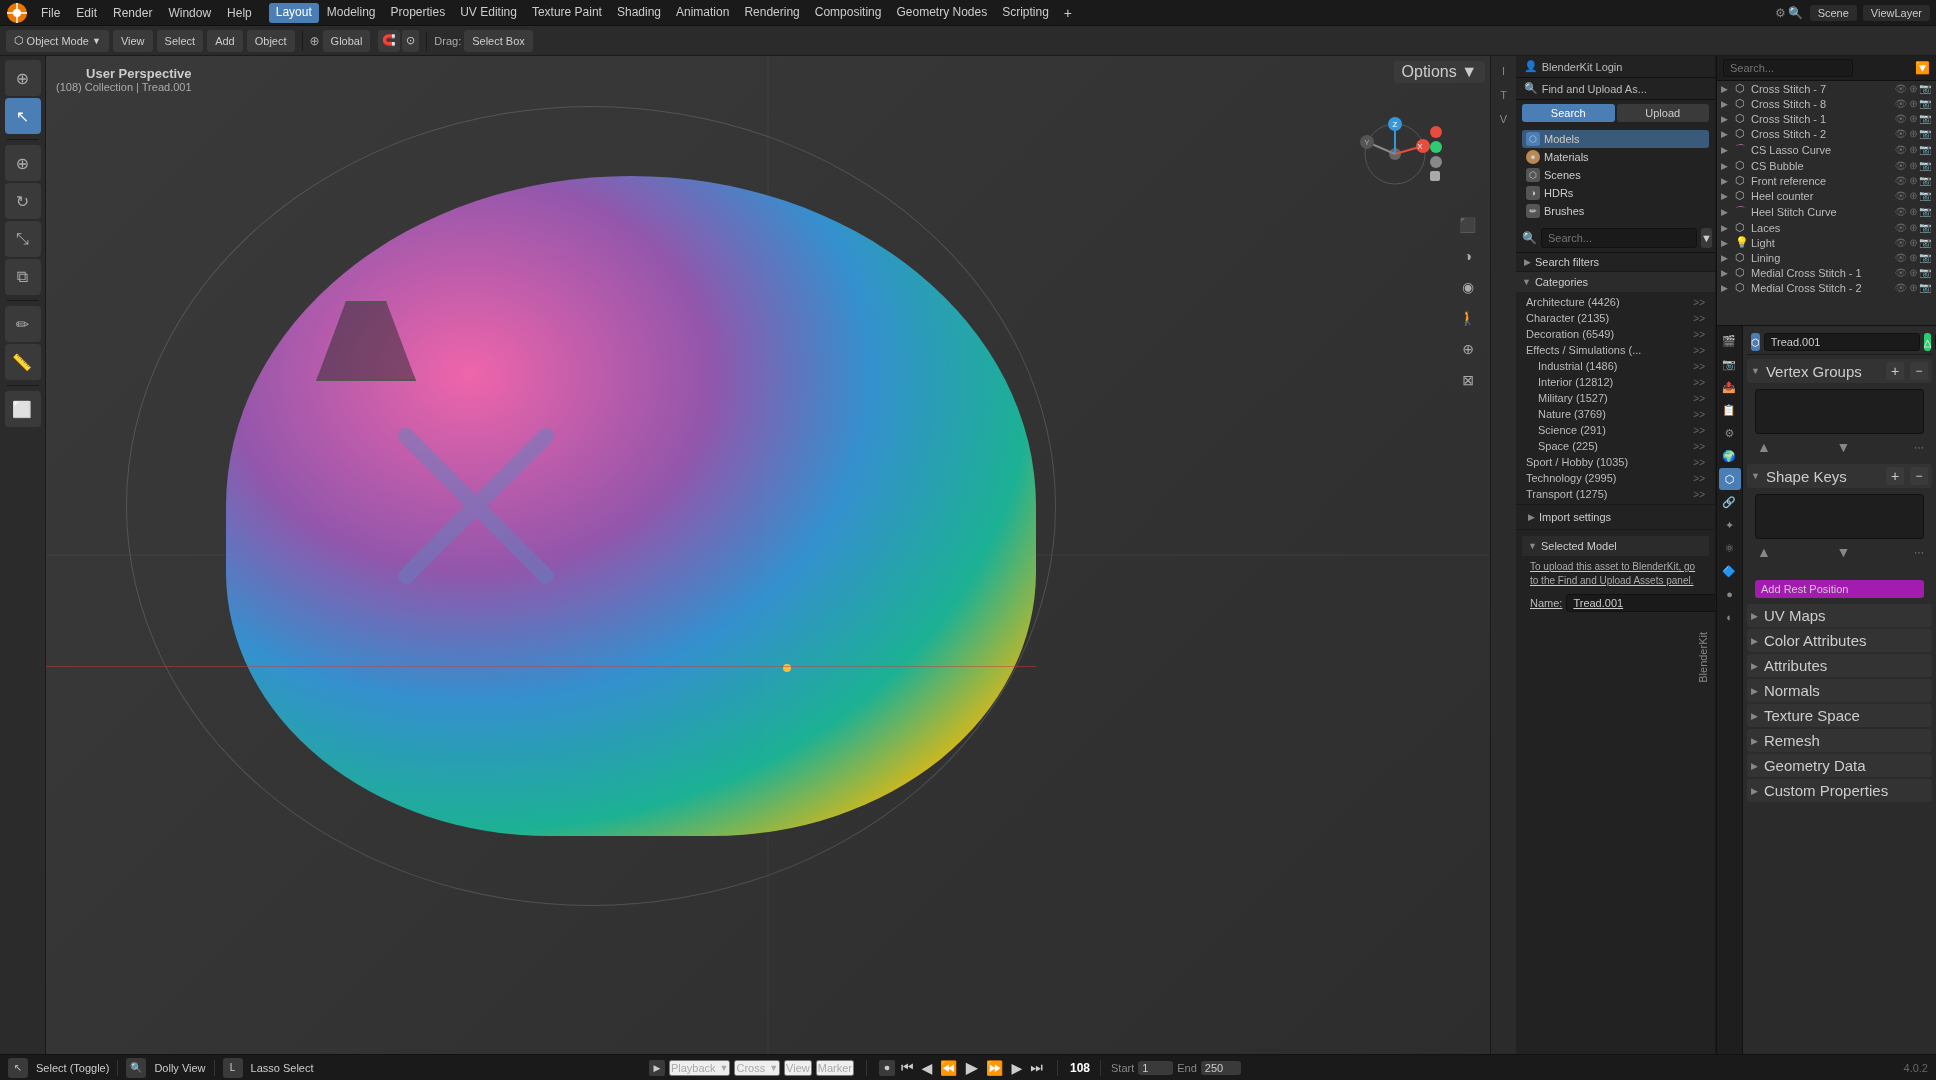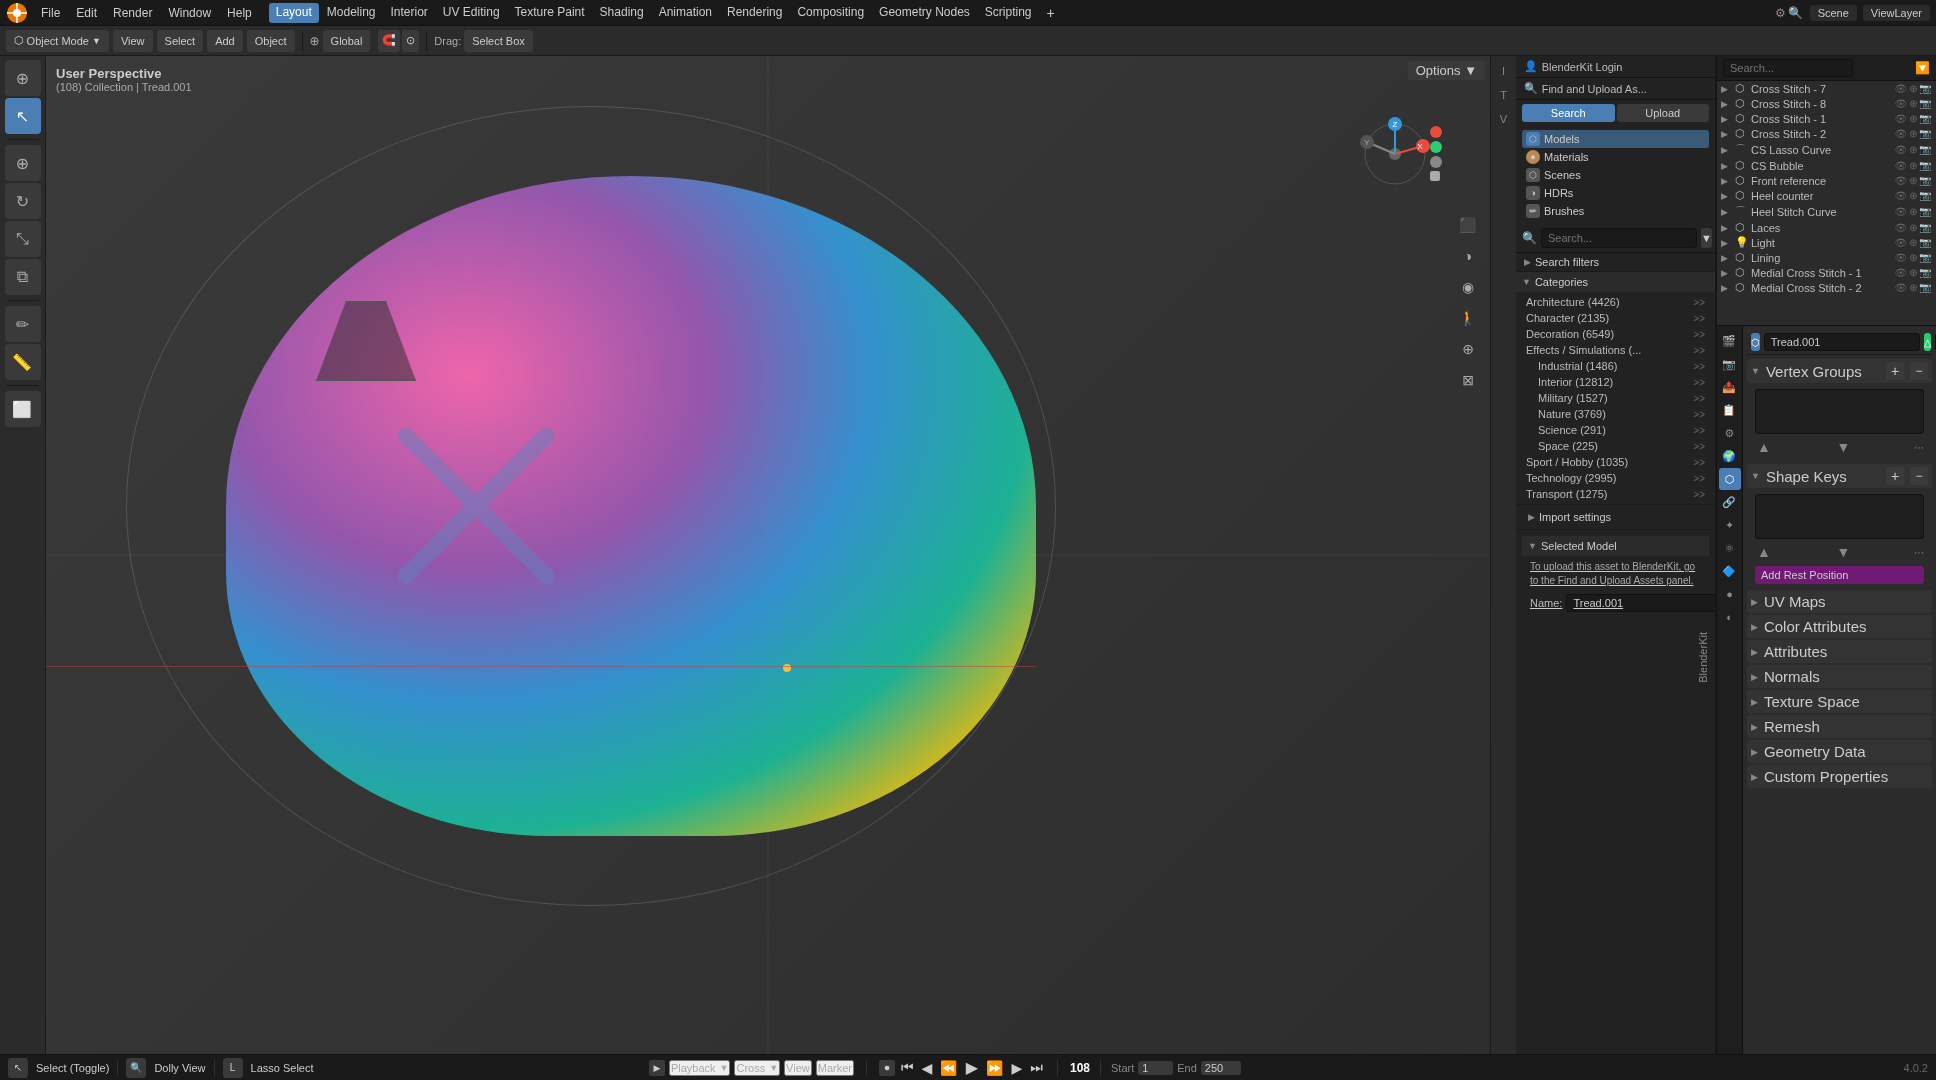--- a/index.html
+++ b/index.html
@@ -107,20 +107,21 @@
     }
     .tool-btn.active { background: #4a7eb5; color: #fff; }
     .tool-separator { width: 32px; height: 1px; background: #1a1a1a; margin: 3px 0; }
 
     
     .viewport {
       flex: 1;
       background: linear-gradient(135deg, #3a3a3a 0%, #2d2d2d 100%);
       position: relative;
       overflow: hidden;
+      text-align: right;
     }
     .viewport-info {
       position: absolute;
       top: 10px;
       left: 10px;
       color: #ccc;
       font-size: 12px;
       pointer-events: none;
     }
     .viewport-info .view-mode { font-size: 13px; font-weight: bold; }
@@ -604,21 +605,21 @@
   </div>
   <span class="menu-item">File</span>
   <span class="menu-item">Edit</span>
   <span class="menu-item">Render</span>
   <span class="menu-item">Window</span>
   <span class="menu-item">Help</span>
 
   <div style="display:flex;gap:1px;margin-left:8px;">
     <span class="menu-item active">Layout</span>
     <span class="menu-item">Modeling</span>
-    <span class="menu-item">Interior</span>
+    <span class="menu-item">Properties</span>
     <span class="menu-item">UV Editing</span>
     <span class="menu-item">Texture Paint</span>
     <span class="menu-item">Shading</span>
     <span class="menu-item">Animation</span>
     <span class="menu-item">Rendering</span>
     <span class="menu-item">Compositing</span>
     <span class="menu-item">Geometry Nodes</span>
     <span class="menu-item">Scripting</span>
     <span class="menu-item" style="font-size:14px;">+</span>
   </div>
@@ -735,21 +736,21 @@
         <div class="vp-icon">⊠</div>
       </div>
 
       <div style="position:absolute;top:70px;right:48px;display:flex;flex-direction:column;gap:3px;">
         <div class="status-dot dot-red"></div>
         <div class="status-dot dot-green"></div>
         <div class="status-dot" style="background:#888;"></div>
         <div class="status-dot" style="background:#aaa;width:10px;height:10px;border-radius:2px;"></div>
       </div>
 
-      <div style="position:absolute;top:5px;right:5px;background:#3a3a3a;padding:2px 8px;border-radius:3px;font-size:13px;color:#ccc;cursor:pointer;">Options ▼</div>
+      <div style="position:absolute;top:5px;right:5px;background:#3a3a3a;padding:2px 8px;border-radius:3px;font-size:16px;color:#ccc;cursor:pointer;">Options ▼</div>
     </div>
 
     <div class="small-icon-column">
       <button class="small-icon-btn" title="Item">I</button>
       <button class="small-icon-btn" title="Tool">T</button>
       <button class="small-icon-btn" title="View">V</button>
     </div>
 
     <div class="blenderkit-panel" style="width:200px;">
 
@@ -1094,21 +1095,21 @@
               <button class="prop-add-btn" style="font-size:12px;margin-left:2px;">−</button>
             </div>
             <div class="prop-section-body">
               <div class="vertex-groups-list"></div>
               <div class="vertex-groups-controls">
                 <button class="vg-btn">▲</button>
                 <button class="vg-btn">▼</button>
                 <span style="font-size:10px;color:#888;">⋯</span>
               </div>
               
-              <button style="width:100%;background:#701a75;border:none;color:#ccc;padding:3px 6px;border-radius:3px;cursor:pointer;font-size:11px;margin-top:3px;text-align:left;">Add Rest Position</button>
+              <button style="width:100%;background:#a21caf;border:none;color:#ccc;padding:3px 6px;border-radius:3px;cursor:pointer;font-size:11px;margin-top:17px;text-align:left;">Add Rest Position</button>
             </div>
           </div>
 
           <div class="prop-section">
             <div class="prop-section-header">
               <span class="section-collapse-arrow">▶</span>
               <span class="prop-section-title">UV Maps</span>
             </div>
           </div>
 

